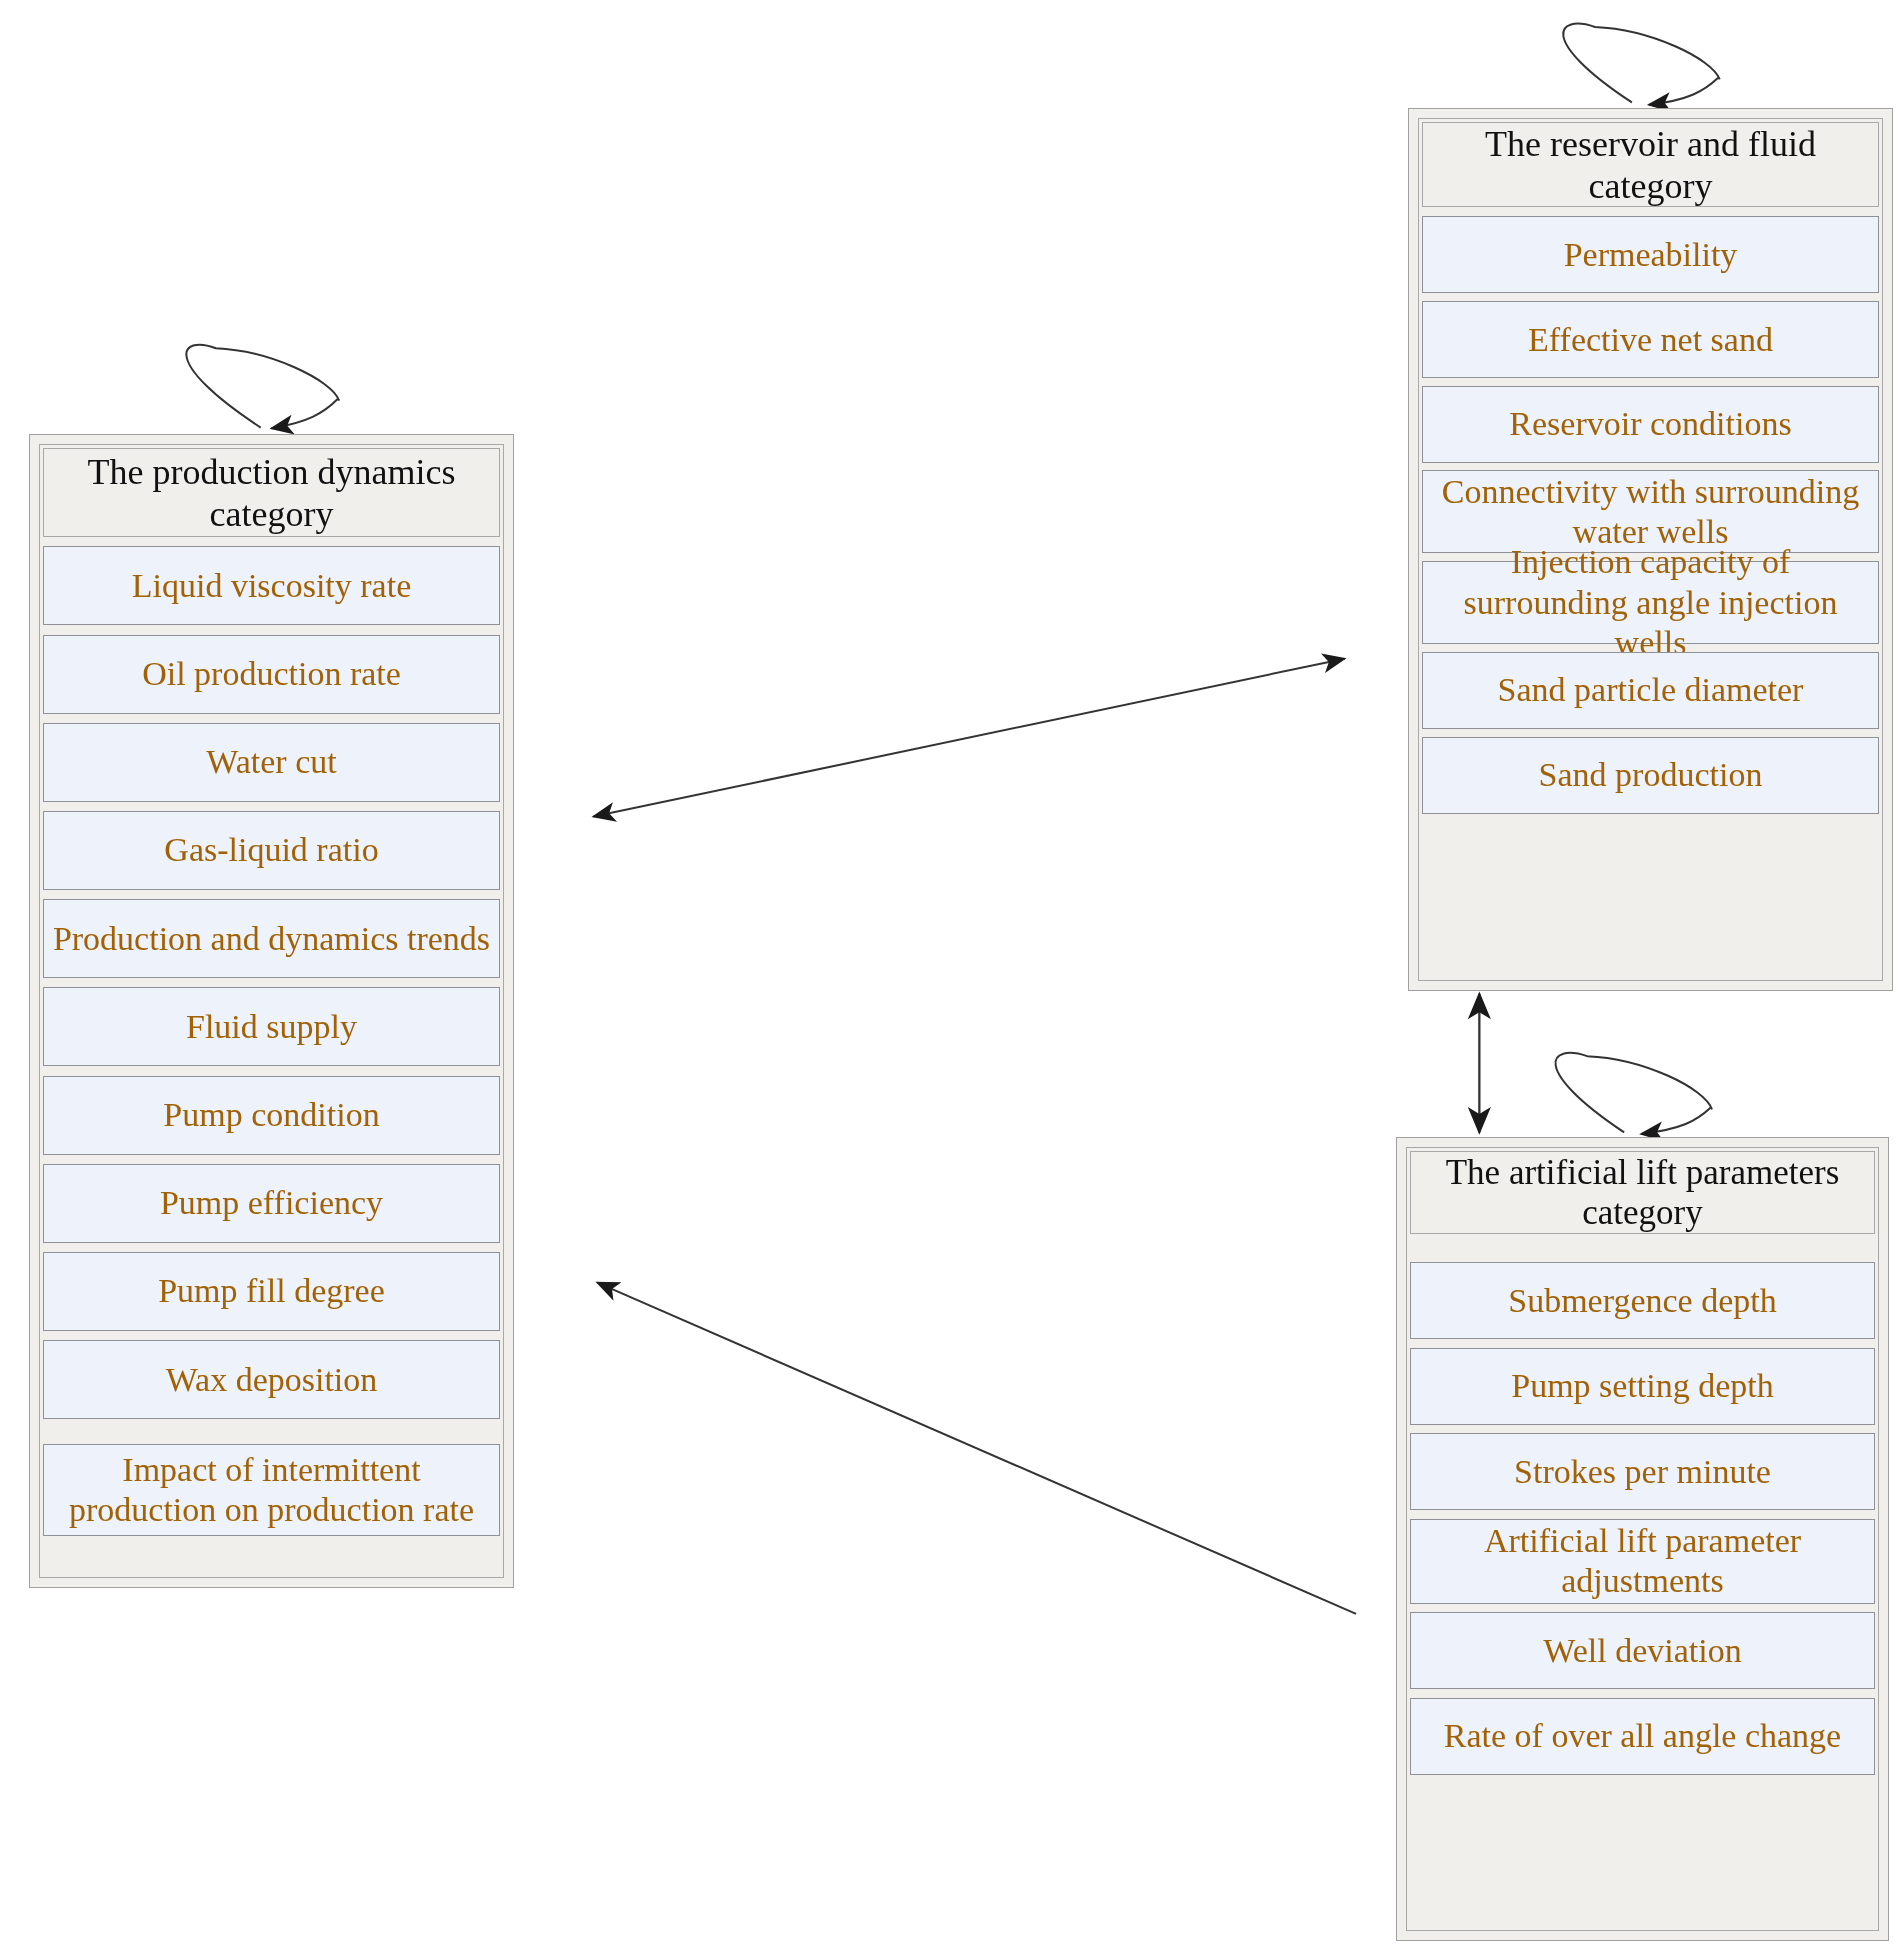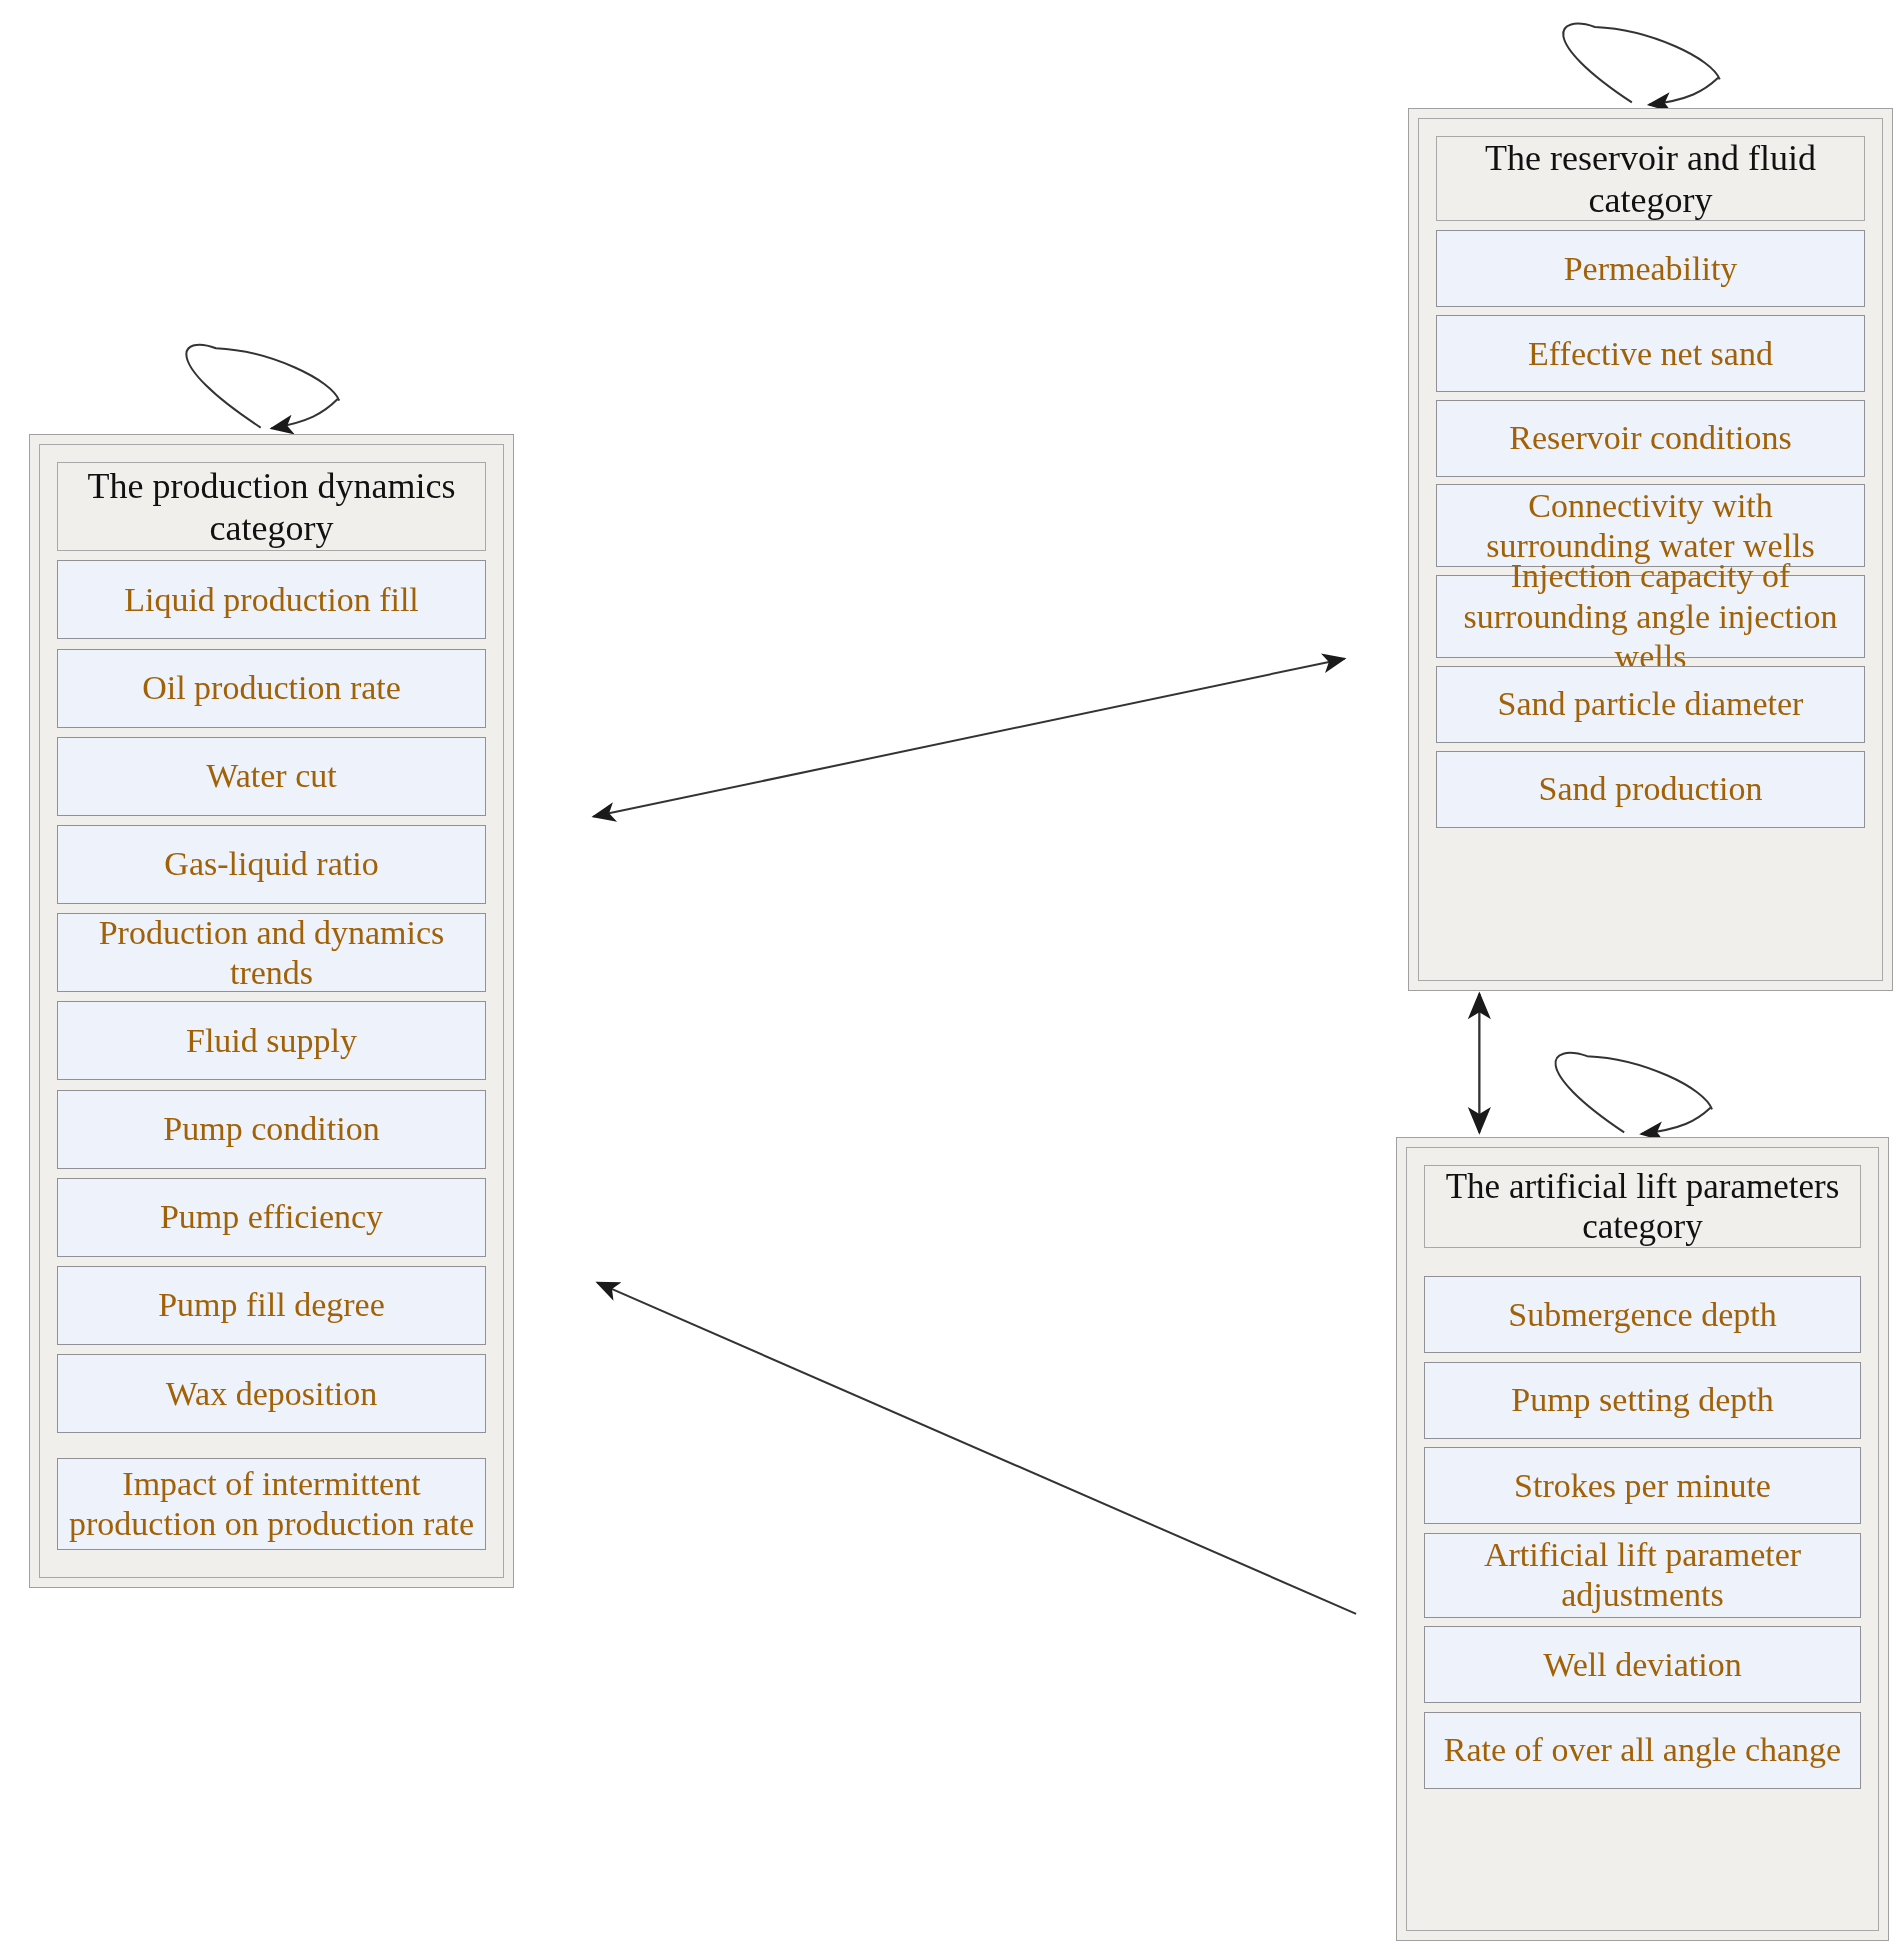--- a/index.html
+++ b/index.html
@@ -32,21 +32,21 @@
     position: absolute;
     background: #f0efec;
     border: 1.5px solid #a0a0a0;
     box-sizing: border-box;
     padding: 9.2px;
   }
   .panel-inner {
     border: 1.5px solid #a8a8a8;
     background: #f0efec;
     box-sizing: border-box;
-    padding: 17px;
+    padding: 3px;
     height: 100%;
   }
   .panel-title {
     border: 1.5px solid #a8a8a8;
     background: #f0efec;
     box-sizing: border-box;
     text-align: center;
     color: #111111;
     display: flex;
     align-items: center;
@@ -161,21 +161,21 @@
 
     <line x1="1760" y1="2095" x2="775" y2="1665" stroke="#333" stroke-width="2.6" marker-end="url(#ah)"></line>
 
     <line x1="1920" y1="1290" x2="1920" y2="1470" stroke="#333" stroke-width="3" marker-start="url(#ah-start)" marker-end="url(#ah)"></line>
   </svg>
 
   <div class="panel" id="panel-production">
     <div class="panel-inner">
       <div class="panel-title">The production dynamics category</div>
       <div class="items">
-        <div class="item">Liquid production fill</div>
+        <div class="item">Liquid viscosity rate</div>
         <div class="item">Oil production rate</div>
         <div class="item">Water cut</div>
         <div class="item">Gas-liquid ratio</div>
         <div class="item">Production and dynamics trends</div>
         <div class="item">Fluid supply</div>
         <div class="item">Pump condition</div>
         <div class="item">Pump efficiency</div>
         <div class="item">Pump fill degree</div>
         <div class="item">Wax deposition</div>
         <div class="item two-line">Impact of intermittent production on production rate</div>

